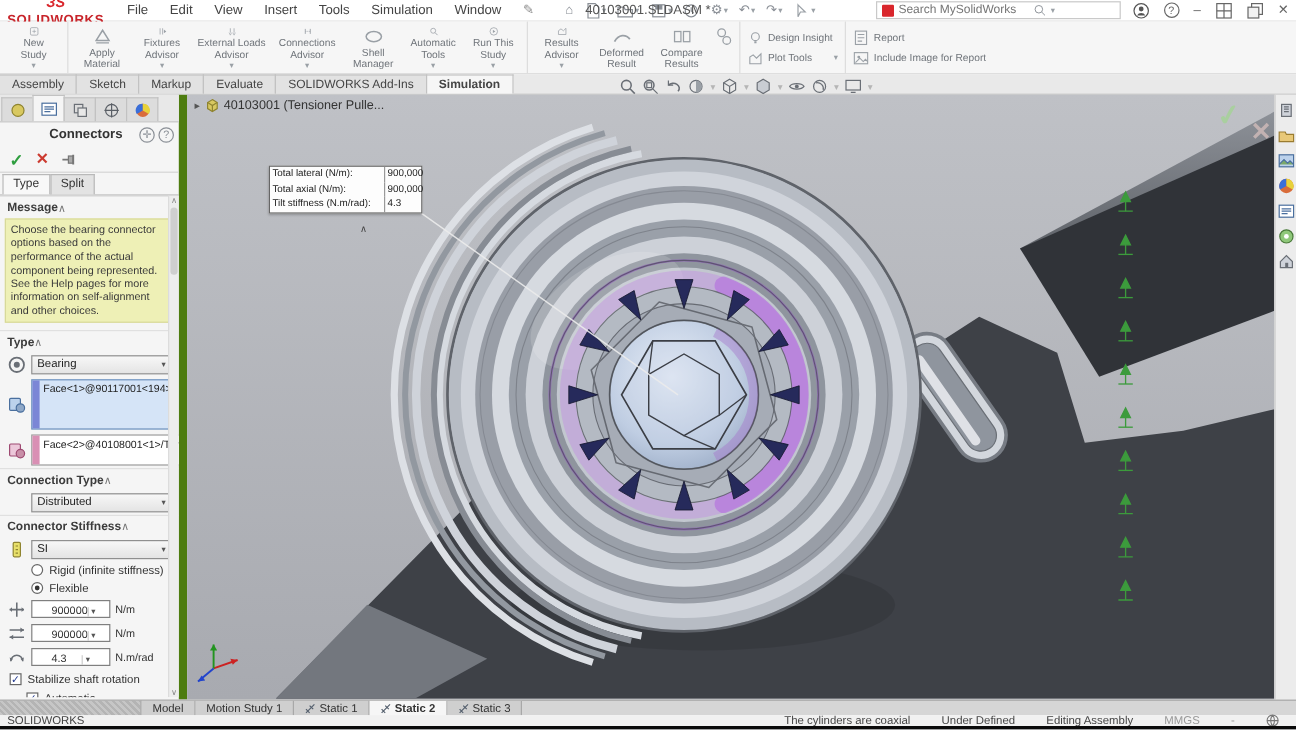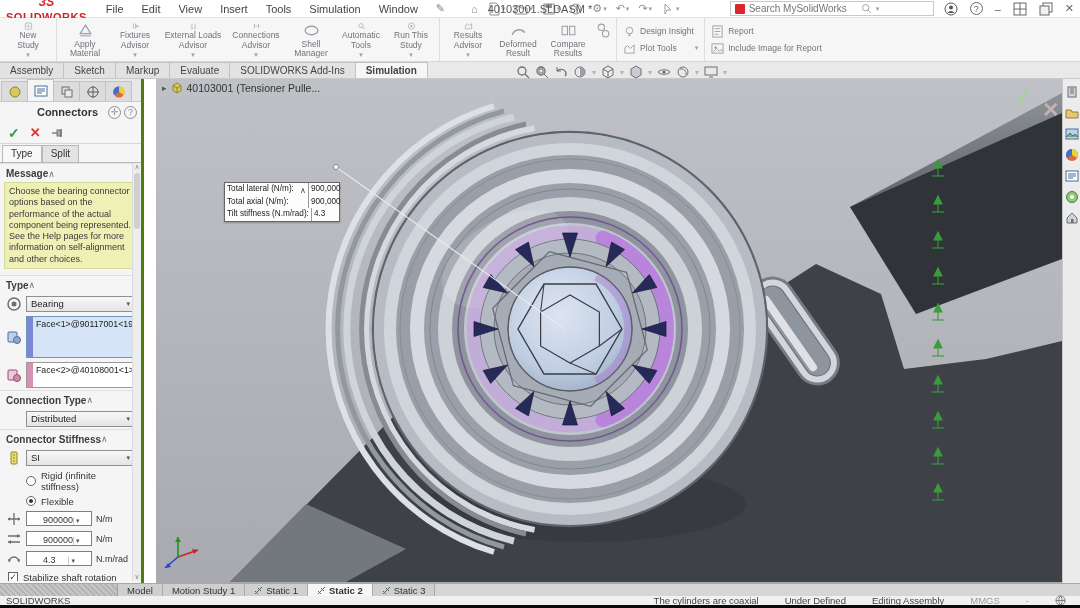--- a/index.html
+++ b/index.html
@@ -39,21 +39,21 @@
   #tabrow { left:0; top:62px; width:1080px; height:17px; background:#e9e9e9; border-bottom:1px solid #c9c9c9; display:flex; align-items:flex-end; }
   .dtab { font-size:10px; color:#444; padding:2px 10px 2px; border:1px solid #c2c2c2; border-bottom:none; background:#e2e2e2; margin-left:-1px; height:16px; }
   .dtab.active { background:#f6f6f6; font-weight:bold; }
 
   
   #hud { left:516px; top:64px; height:16px; display:flex; align-items:center; gap:5px; color:#6a6f76; }
   .hicon { width:14px; height:14px; display:block; }
   .hud-sep { color:#b5b5b5; font-size:8px; }
 
   
-  #panel { left:0; top:79px; width:144px; height:504px; background:#f5f5f5; border-right:3px solid #4d7c0f; font-size:10px; }
+  #panel { left:0; top:79px; width:156px; height:504px; background:#f5f5f5; border-right:7px solid #4d7c0f; font-size:10px; }
   #pm-tabs { display:flex; align-items:flex-end; height:23px; background:#e8e8e8; border-bottom:1px solid #c8c8c8; padding-left:2px; }
   .pm-tab { width:27px; height:20px; border:1px solid #c2c2c2; border-bottom:none; background:#dcdcdc; display:flex; align-items:center; justify-content:center; margin-left:-1px; }
   .pm-tab.active { background:#f5f5f5; height:22px; }
   #pm-title { height:20px; display:flex; align-items:center; padding:0 4px; }
   #pm-title .t { flex:1; text-align:center; font-weight:bold; font-size:11px; color:#333; padding-left:26px; }
   .circ-ic { width:13px; height:13px; border:1px solid #8a8f96; border-radius:50%; color:#8a8f96; font-size:9px; display:flex; align-items:center; justify-content:center; margin-left:3px; }
   #pm-actions { height:22px; display:flex; align-items:center; gap:10px; padding:0 8px; border-bottom:1px solid #d5d5d5; }
   .ok-ic { color:#2f9e3f; font-size:14px; font-weight:bold; }
   .x-ic { color:#cc3a2f; font-size:13px; font-weight:bold; }
   #mode-tabs { display:flex; align-items:flex-end; height:19px; padding-left:2px; border-bottom:1px solid #b9b9b9; }
@@ -83,21 +83,21 @@
   .chk { width:10px; height:10px; border:1px solid #666; background:#fff; color:#233a8f; font-size:9px; line-height:9px; text-align:center; flex:none; }
   #pm-scrollbar { position:absolute; right:0; top:0; width:9px; height:418px; background:#ededed; border-left:1px solid #dcdcdc; font-size:7px; color:#888; text-align:center; }
   #pm-scrollbar .thumb { position:absolute; left:1px; top:10px; width:6px; height:56px; background:#cfcfcf; border-radius:3px; }
   #pm-scrollbar .sb-dn { position:absolute; bottom:0; left:0; right:0; }
 
   
   #viewport { left:156px; top:79px; width:906px; height:504px; background:#b4b6bb; }
   #viewport svg { display:block; }
   #tree-flyout { left:162px; top:82px; display:flex; align-items:center; gap:4px; font-size:10.5px; color:#333; }
   #tree-flyout .exp { color:#555; font-size:9px; }
-  #callout { left:224px; top:138px; width:116px; background:#fdfdfd; border:1px solid #666; box-shadow:0 1px 2px rgba(0,0,0,.25);margin-top:44px; }
+  #callout { left:224px; top:138px; width:128px; background:#fdfdfd; border:1px solid #666; box-shadow:0 1px 2px rgba(0,0,0,.25); }
   .co-row { display:flex; font-size:8.2px; line-height:1.55; }
   .co-lab { flex:1; padding:0 2px; color:#222; border-right:1px solid #999; white-space:nowrap; }
   .co-val { width:30px; padding:0 2px; color:#222; }
   #callout-chev { left:300px; top:186px; font-size:8px; color:#444; }
   #confirm-check { left:1014px; top:82px; color:#a9cf9f; font-size:24px; font-weight:bold; transform:rotate(-8deg); }
   #confirm-x { left:1042px; top:98px; color:#c2b2b2; font-size:21px; font-weight:bold; }
 
   
   #taskpane { left:1062px; top:79px; width:18px; height:504px; background:#ececec; border-left:1px solid #c9c9c9; display:flex; flex-direction:column; align-items:center; padding-top:6px; gap:7px; }
   .tp-ic { width:14px; height:14px; }

